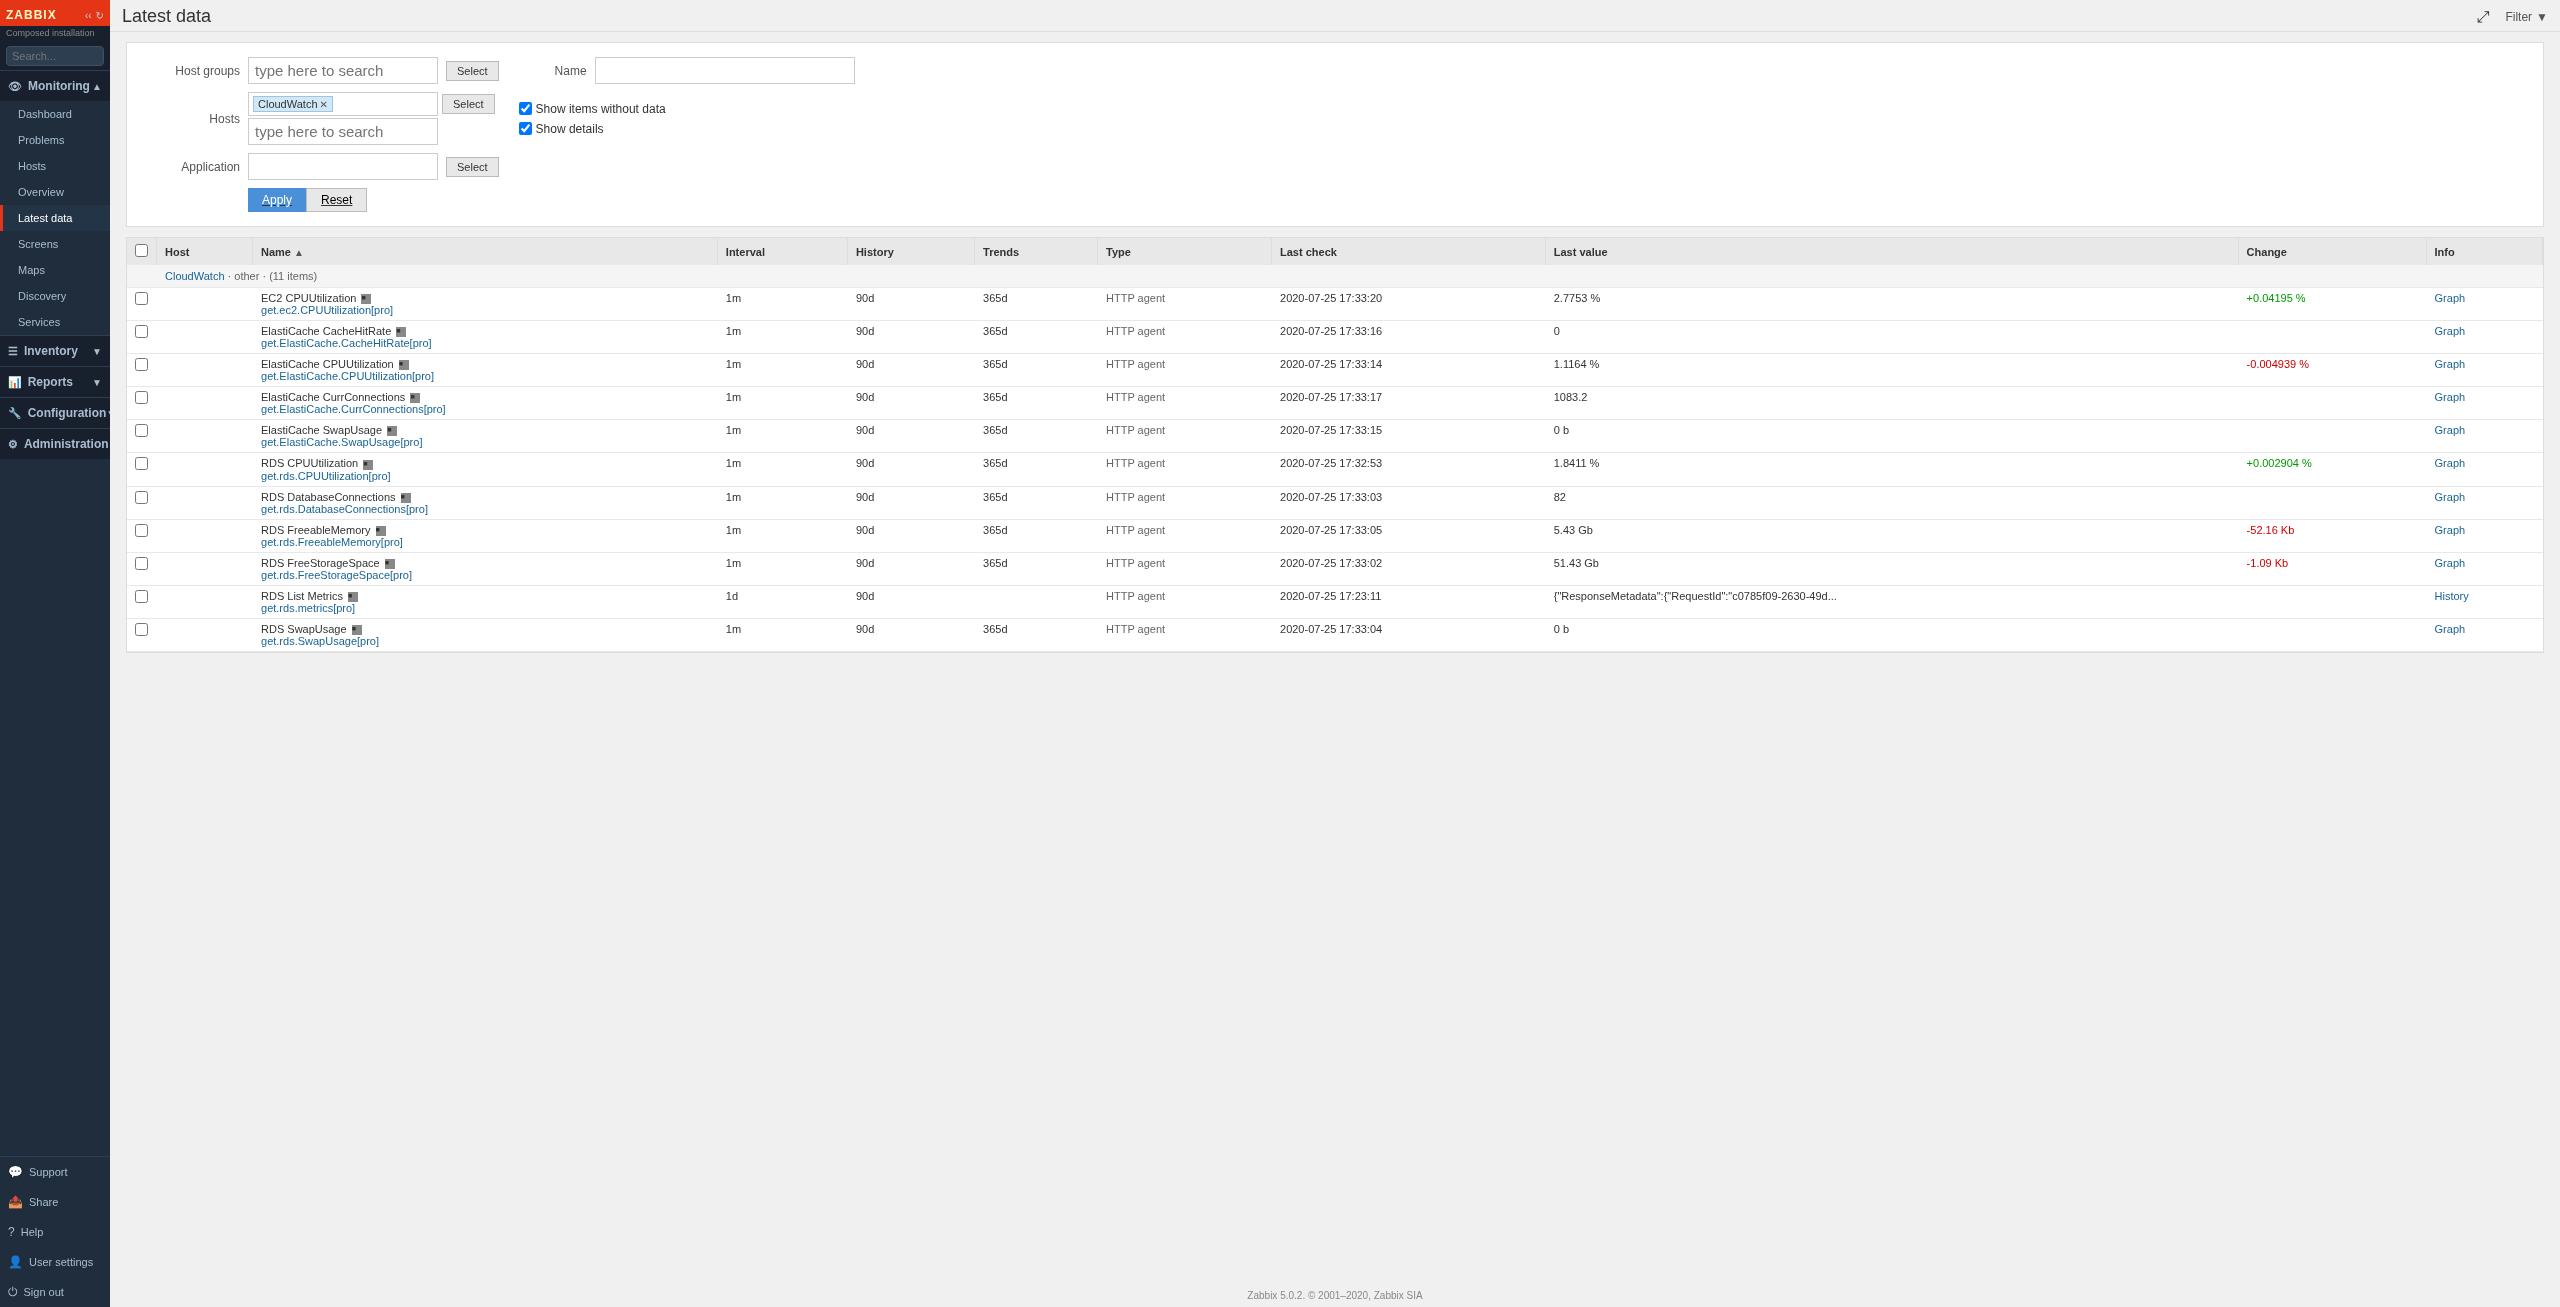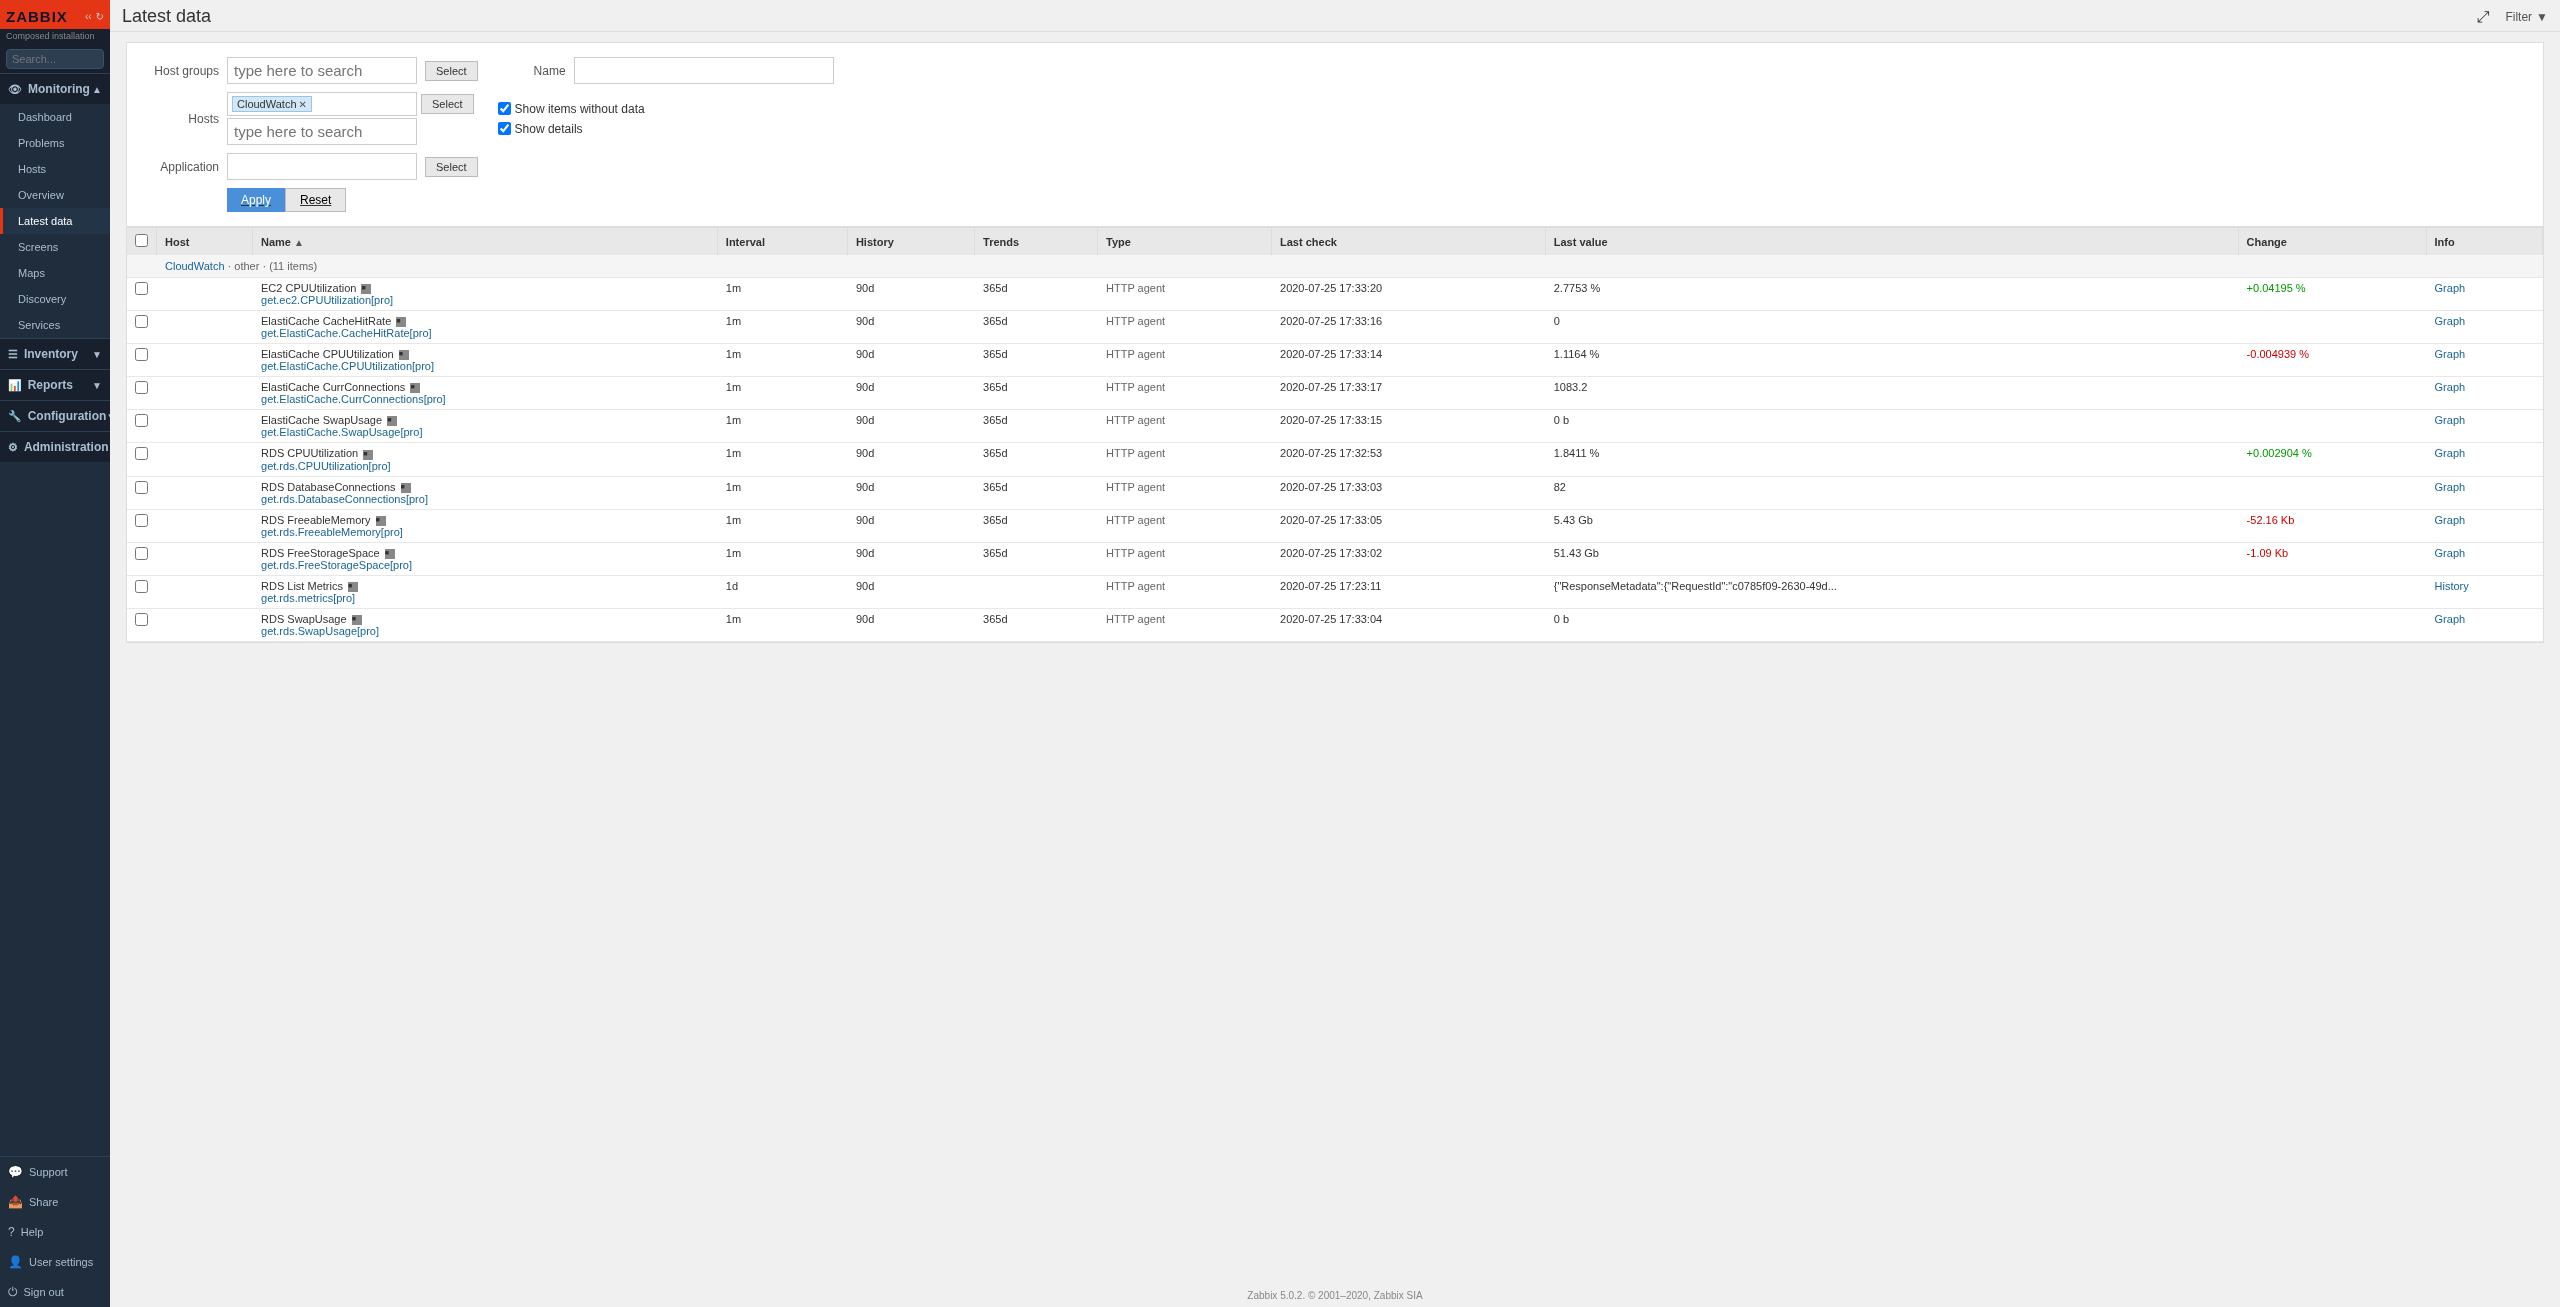--- a/index.html
+++ b/index.html
@@ -17,23 +17,23 @@
       overflow-x: hidden;
     }
     #sidebar-header {
       background: #e53517;
       padding: 8px 6px 4px 6px;
       display: flex;
       align-items: center;
       justify-content: space-between;
     }
     .zabbix-logo {
-      color: #0f172a;
+      color: #fef9c3;
       font-weight: bold;
-      font-size: 15px;
+      font-size: 12px;
       letter-spacing: 1px;
     }
     .sidebar-nav-icons {
       display: flex;
       gap: 4px;
       font-size: 10px;
       color: #ccc;
     }
     .sidebar-subtitle {
       background: #17202c;
@@ -125,21 +125,22 @@
     #content {
       flex: 1;
       overflow-y: auto;
       padding: 10px 16px;
     }
 
     
     #filter-panel {
       background: white;
       border: 1px solid #ddd;
-      padding: 14px 12px;
+      padding: 14px 33px;
+      margin-bottom: 10px;
     }
     .filter-row {
       display: flex;
       align-items: center;
       margin-bottom: 8px;
       gap: 8px;
     }
     .filter-label {
       text-align: right;
       width: 80px;

